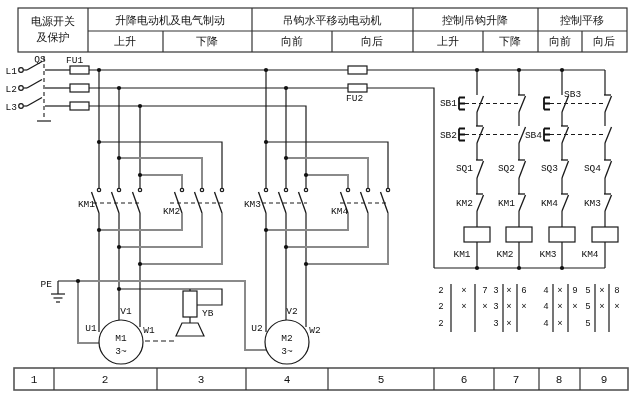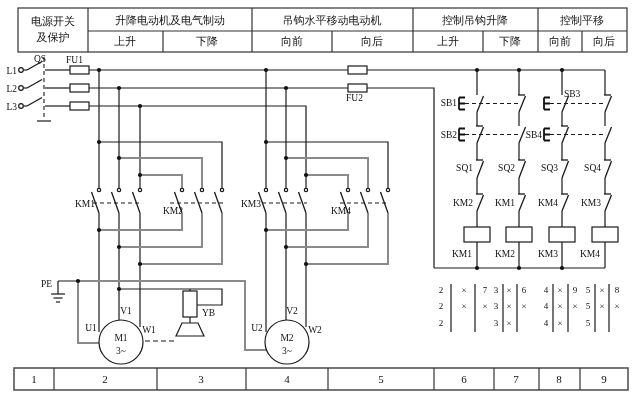--- a/index.html
+++ b/index.html
@@ -1,17 +1,17 @@
 <!DOCTYPE html>
 <html><head>
 <meta charset="utf-8">
 <style>
   html,body{margin:0;padding:0;background:#fff;}
   #stage{position:relative;width:640px;height:400px;background:#fff;overflow:hidden;
-         font-family:Liberation Serif, serif;}
+         font-family:Liberation Mono, monospace;}
   svg text{fill:#111;}
   .hdr{font-size:11px;}
   .lbl{font-size:9.5px;}
   .sm{font-size:9px;}
   .zone{font-size:11px;}
   .wire{stroke:#1a1a1a;stroke-width:1.2;fill:none;}
   .wireg{stroke:#8a8a8a;stroke-width:2;fill:none;}
   .tbl{stroke:#333;stroke-width:1.2;fill:none;}
   .dash{stroke:#1a1a1a;stroke-width:1.1;fill:none;stroke-dasharray:4 3;}
   .comp{stroke:#1a1a1a;stroke-width:1.2;fill:#fff;}

